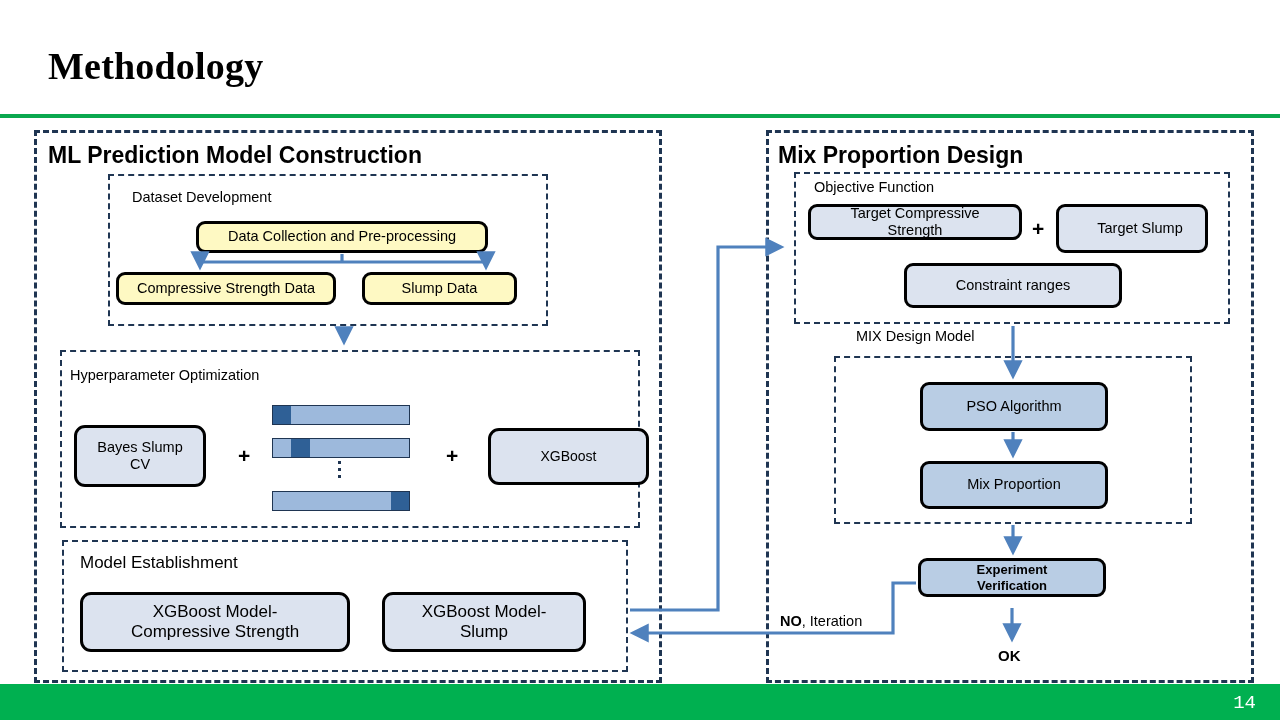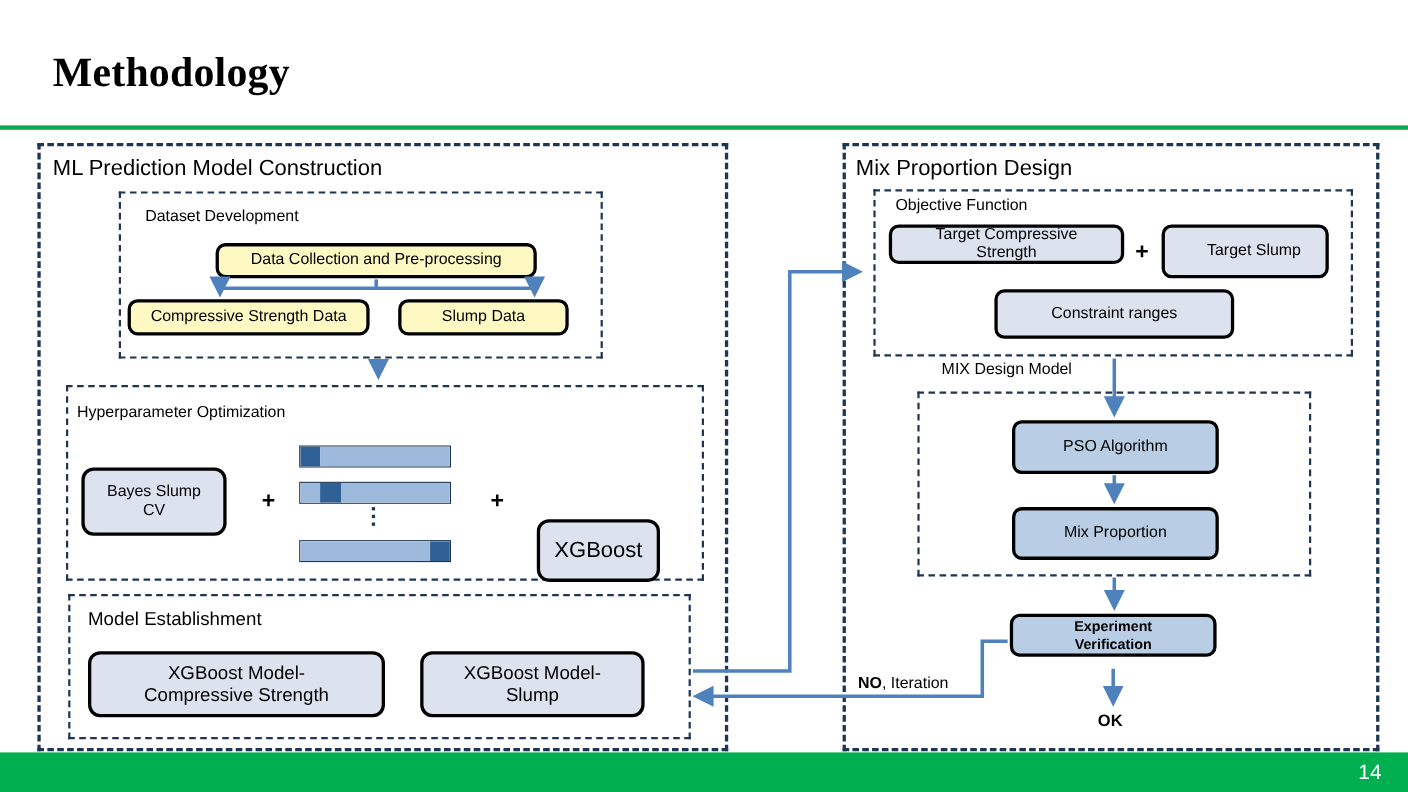--- a/index.html
+++ b/index.html
@@ -44,36 +44,36 @@
     left: 0;
     top: 684px;
     width: 1280px;
     height: 36px;
     background: #00b050;
   }
   #page-number {
     position: absolute;
     right: 24px;
     top: 692px;
-    font-family: Liberation Sans, sans-serif;
+    font-family: Liberation Mono, monospace;
     font-size: 19px;
     color: #ffffff;
   }
   
   .outer-panel {
     position: absolute;
     border: 3px dashed #1f3552;
     box-sizing: border-box;
   }
   #panel-left  { left: 34px;  top: 130px; width: 628px; height: 553px; }
   #panel-right { left: 766px; top: 130px; width: 488px; height: 553px; }
   .panel-title {
     position: absolute;
-    font-size: 20px;
-    font-weight: normal;
+    font-size: 23px;
+    font-weight: bold;
     color: #000000;
     white-space: nowrap;
   }
   #panel-left-title  { left: 48px;  top: 142px; }
   #panel-right-title { left: 778px; top: 142px; }
   
   .inner-panel {
     position: absolute;
     border: 2.5px dashed #1f3552;
     box-sizing: border-box;
@@ -112,21 +112,21 @@
   }
   .node.pink  { background: #fef9c3; }
   .node.blue  { background: #dce3ef; }
   .node.blue2 { background: #b9cde4; }
 
   #node-data-collection { left: 196px; top: 221px; width: 292px; height: 32px; font-size: 14.5px; }
   #node-cs-data         { left: 116px; top: 272px; width: 220px; height: 33px; font-size: 14.5px; }
   #node-slump-data      { left: 362px; top: 272px; width: 155px; height: 33px; font-size: 14.5px; }
 
   #node-bayes   { left: 74px;  top: 425px; width: 132px; height: 62px; font-size: 14.5px; border-radius: 11px; }
-  #node-xgboost { left: 488px; top: 428px; width: 112px; height: 57px; font-size: 20px; border-radius: 11px; margin-top: 44px; }
+  #node-xgboost { left: 488px; top: 428px; width: 161px; height: 57px; font-size: 14px; border-radius: 11px; }
 
   #node-xgb-cs    { left: 80px;  top: 592px; width: 270px; height: 60px; font-size: 17px; border-radius: 11px; }
   #node-xgb-slump { left: 382px; top: 592px; width: 204px; height: 60px; font-size: 17px; border-radius: 11px; }
 
   #node-target-cs     { left: 808px;  top: 204px; width: 214px; height: 36px; font-size: 14.5px; }
   #node-target-slump  { left: 1056px; top: 204px; width: 152px; height: 49px; font-size: 14.5px; padding-left: 16px; }
   #node-constraints   { left: 904px;  top: 263px; width: 218px; height: 45px; font-size: 14.5px; }
 
   #node-pso  { left: 920px; top: 382px; width: 188px; height: 49px; font-size: 14.5px; }
   #node-mixp { left: 920px; top: 461px; width: 188px; height: 48px; font-size: 14.5px; }

